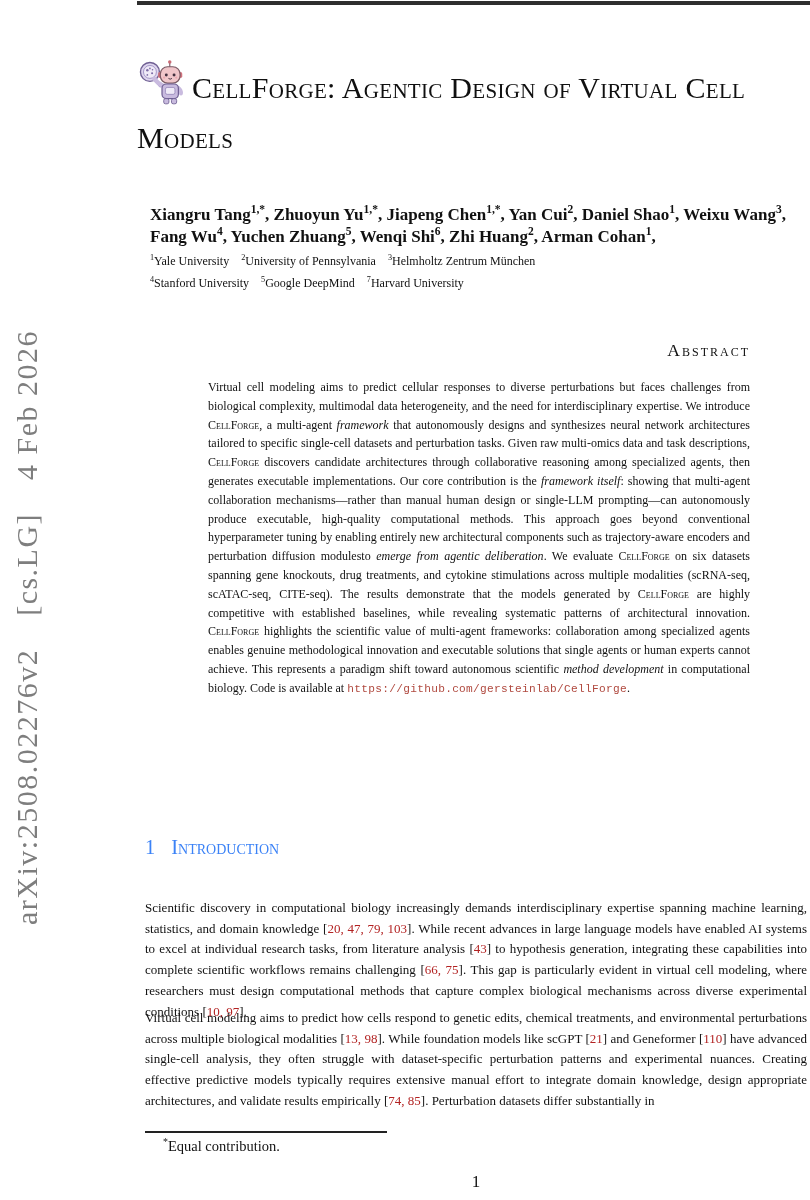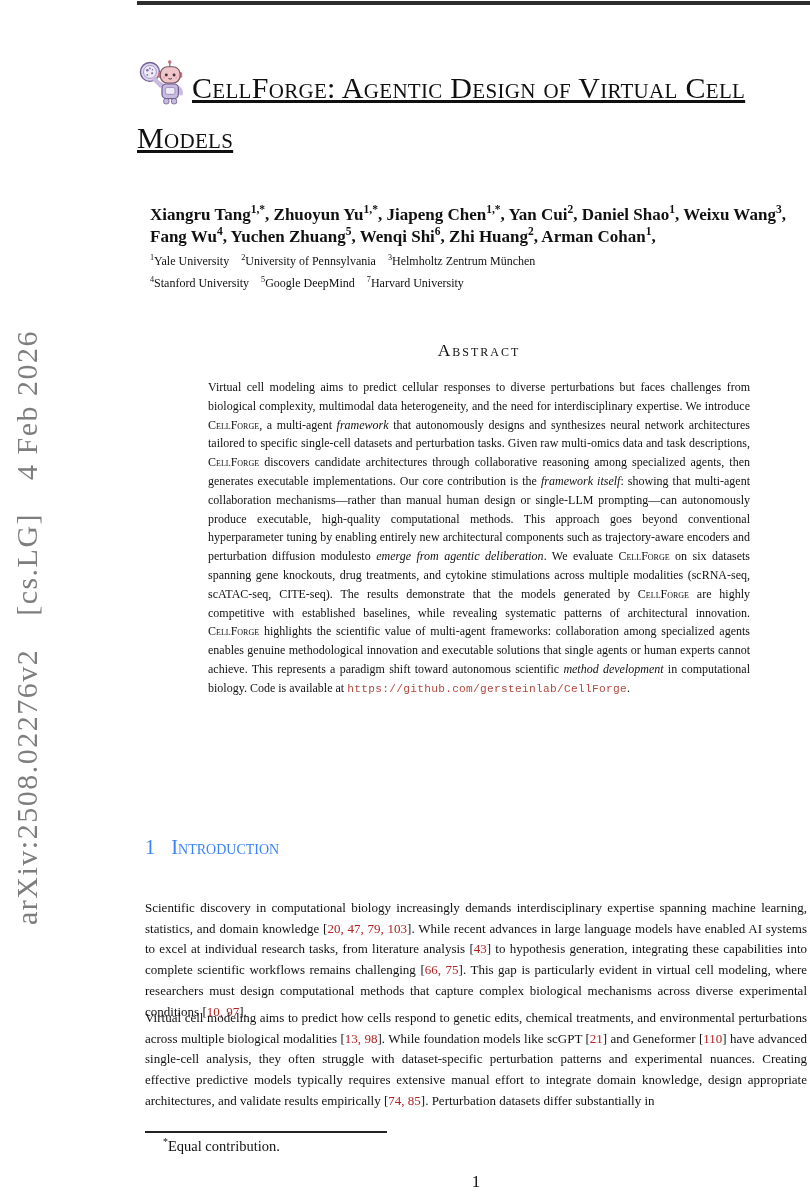--- a/index.html
+++ b/index.html
@@ -23,38 +23,37 @@
     transform: rotate(-90deg); transform-origin: 0 0;
     white-space: nowrap;
     font-size: 30px; letter-spacing: 1.5px;
     color: var(--stamp, #7e7e7e);
   }
 
   .title-block {
     position: absolute; left: 137px; top: 58px; width: 668px;
     font-size: 30px; line-height: 38px; letter-spacing: 0.3px;
     color: #101010;
-    text-decoration: underline;
   }
   .title-logo {
     display: inline-block; vertical-align: -12px; margin-right: 5px;
   }
 
   .authors {
     position: absolute; left: 150px; top: 172px; width: 655px;
     font-weight: bold; font-size: 17px; line-height: 22px; margin-top: 32px;
   }
   .affils {
     position: absolute; left: 150px; top: 250px; width: 655px;
     font-size: 12px; line-height: 22px;
   }
 
   .abstract-head {
     position: absolute; left: 208px; top: 340px; width: 542px;
-    text-align: center; font-size: 17.5px; letter-spacing: 2px;
+    text-align: right; font-size: 17.5px; letter-spacing: 2px;
   }
   .abstract-body {
     position: absolute; left: 208px; top: 378px; width: 542px;
     font-size: 12px; line-height: 18.8px; text-align: justify;
   }
 
   .section-head {
     position: absolute; left: 145px; top: 836px;
     font-size: 20.5px; color: #3b82f6;
   }

